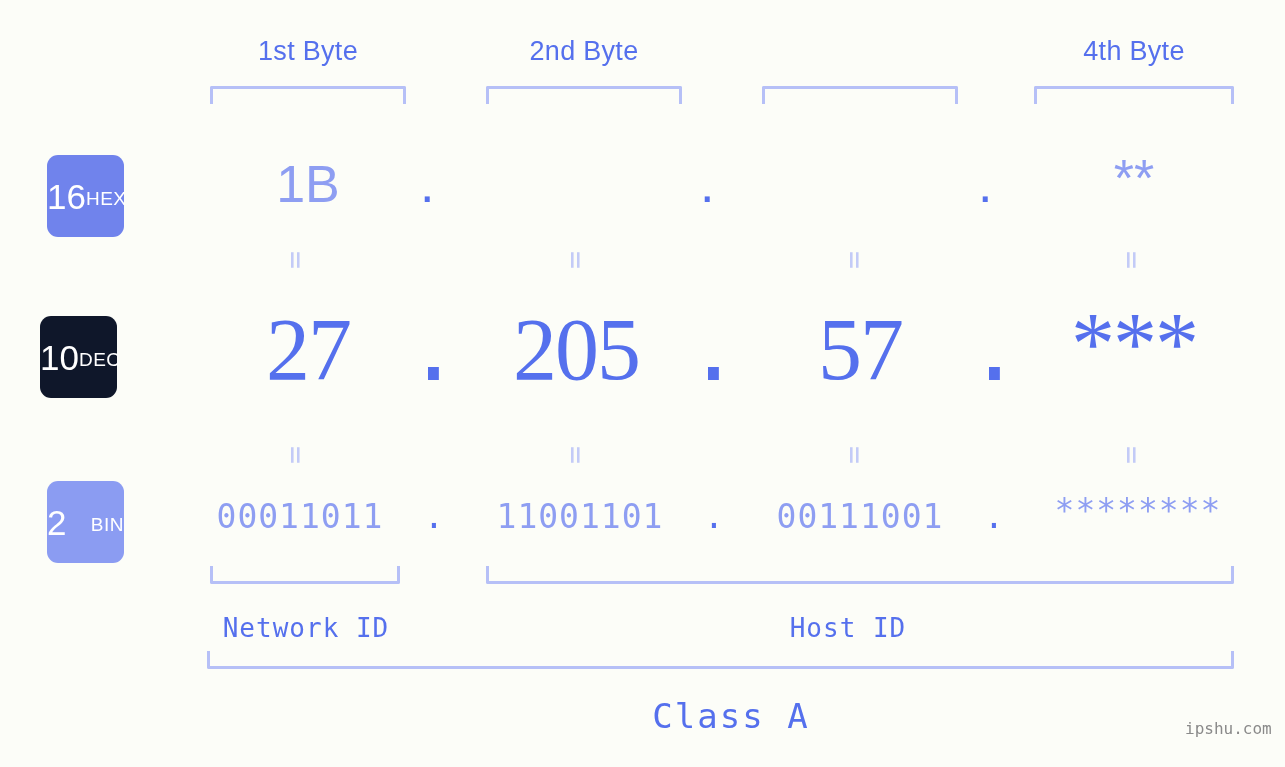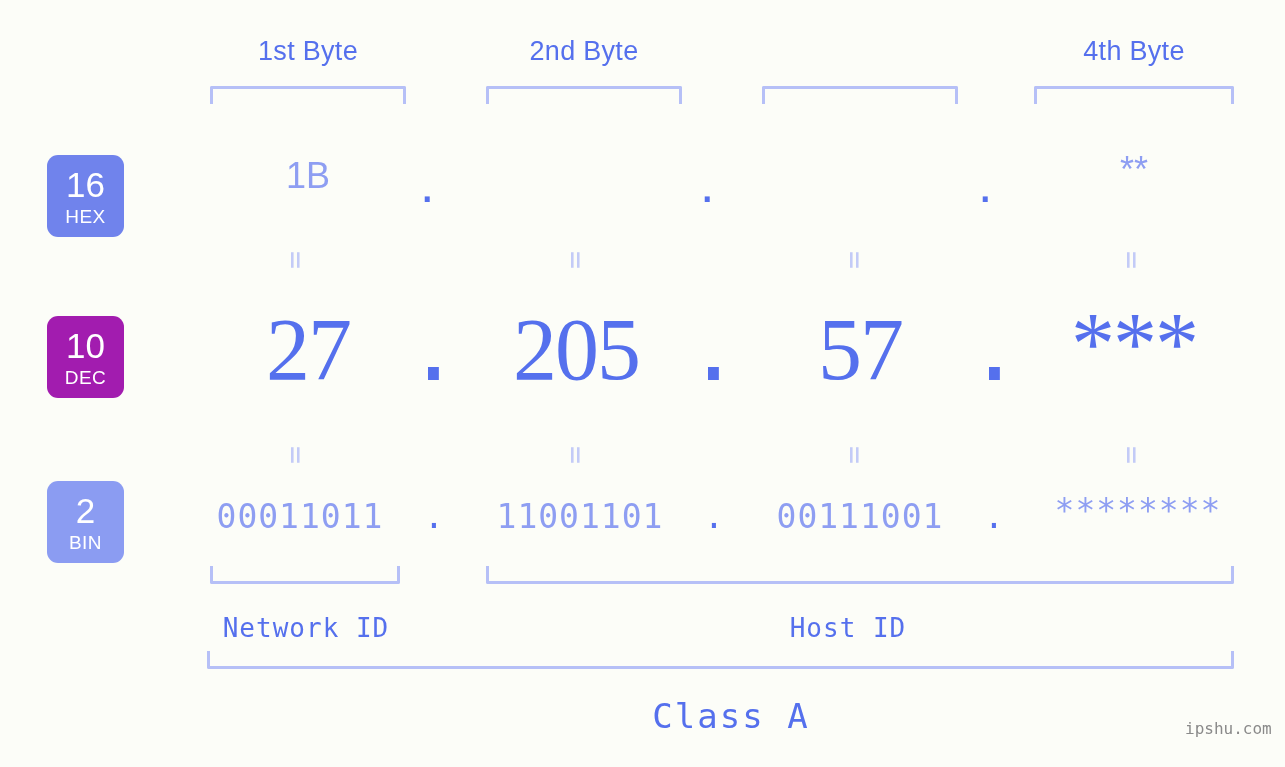--- a/index.html
+++ b/index.html
@@ -42,37 +42,37 @@
     box-sizing:border-box;
     border-radius:0 0 2px 2px;
   }
 
   
   .badge{
     position:absolute;
     width:77px;height:82px;
     border-radius:11px;
     color:#ffffff;
-    display:flex;flex-direction:column;
-    align-items:center;justify-content:center;
+    display:flex;flex-direction:row;
+    align-items:center;justify-content:space-between;
     line-height:1;
   }
   .badge .num{font-size:35px;font-weight:400;letter-spacing:0px;}
   .badge .nm{font-size:19px;font-weight:400;margin-top:5px;letter-spacing:.5px;}
 
   
   .cell{
     position:absolute;
     text-align:center;
     white-space:nowrap;
     line-height:1;
   }
   .hexrow{
     color:#8e9ef2;
-    font-size:36px;
+    font-size:52px;
     font-family:"Liberation Sans", sans-serif;
     font-weight:400;
     text-align:center;
   }
   .hexdot{
     position:absolute;
     color:#5570ed;
     font-size:52px;
     line-height:1;
     font-family:"Liberation Sans", sans-serif;
@@ -155,21 +155,21 @@
 
   <div class="br-down" style="left:210px;top:86px;width:196px;"></div>
   <div class="br-down" style="left:486px;top:86px;width:196px;"></div>
   <div class="br-down" style="left:762px;top:86px;width:196px;"></div>
   <div class="br-down" style="left:1034px;top:86px;width:200px;"></div>
 
   <div class="badge" style="left:47px;top:155px;background:#7083ec;">
     <span class="num">16</span>
     <span class="nm">HEX</span>
   </div>
-  <div class="badge" style="left:47px;top:316px;background:#a21caf;">
+  <div class="badge" style="left:40px;top:316px;background:#0f172a;">
     <span class="num">10</span>
     <span class="nm">DEC</span>
   </div>
   <div class="badge" style="left:47px;top:481px;background:#8b9cf2;">
     <span class="num">2</span>
     <span class="nm">BIN</span>
   </div>
 
   <div class="cell hexrow" style="left:210px;top:158px;width:196px;">1B</div>
   <div class="hexdot" style="left:420px;top:158px;">.</div>

